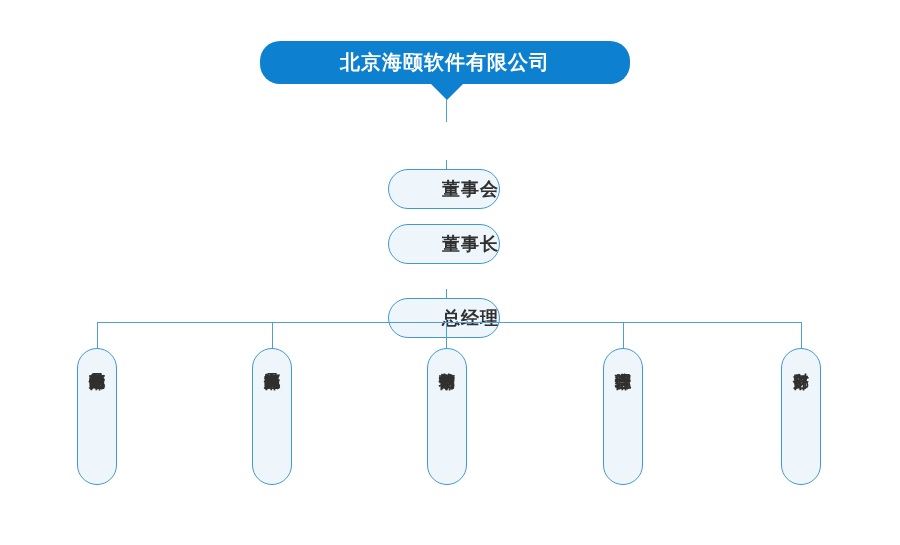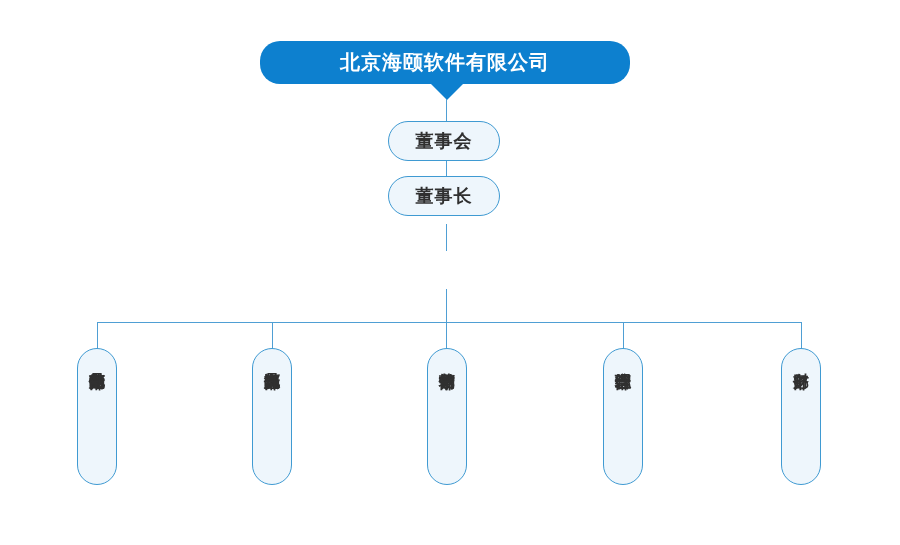--- a/index.html
+++ b/index.html
@@ -36,24 +36,25 @@
     border-right:18px solid transparent;
     border-top:18px solid var(--root_bg);
   }
   .pill{
     position:absolute;
     left:388px;width:112px;height:40px;
     background:var(--node_fill);
     border:1.5px solid var(--node_border);
     border-radius:21px;
     box-sizing:border-box;
-    display:flex;align-items:center;justify-content:center;
+    display:flex;align-items:center;justify-content:flex-end;
     color:var(--node_text);
     font-size:18px;font-weight:600;
     letter-spacing:1px;
+    margin-top:48px;
   }
   .pill.p1{top:121px;}
   .pill.p2{top:176px;}
   .pill.p3{top:250px;}
   .vpill{
     position:absolute;
     top:348px;width:40px;height:137px;
     background:var(--node_fill);
     border:1.5px solid var(--node_border);
     border-radius:21px;
@@ -105,20 +106,23 @@
   <div class="line vline lv-1"></div>
   <div class="line vline lv-2"></div>
   <div class="line vline lv-3"></div>
 
   <div class="pill p1">
     <span>董事会</span>
   </div>
   <div class="pill p2">
     <span>董事长</span>
   </div>
+  <div class="pill p3">
+    <span>总经理</span>
+  </div>
 
   <div class="line hline l-branch"></div>
   <div class="line vline ld-1"></div>
   <div class="line vline ld-2"></div>
   <div class="line vline ld-3"></div>
   <div class="line vline ld-4"></div>
   <div class="line vline ld-5"></div>
 
   <div class="vpill d1">
     <span>电力营销产品部</span>

